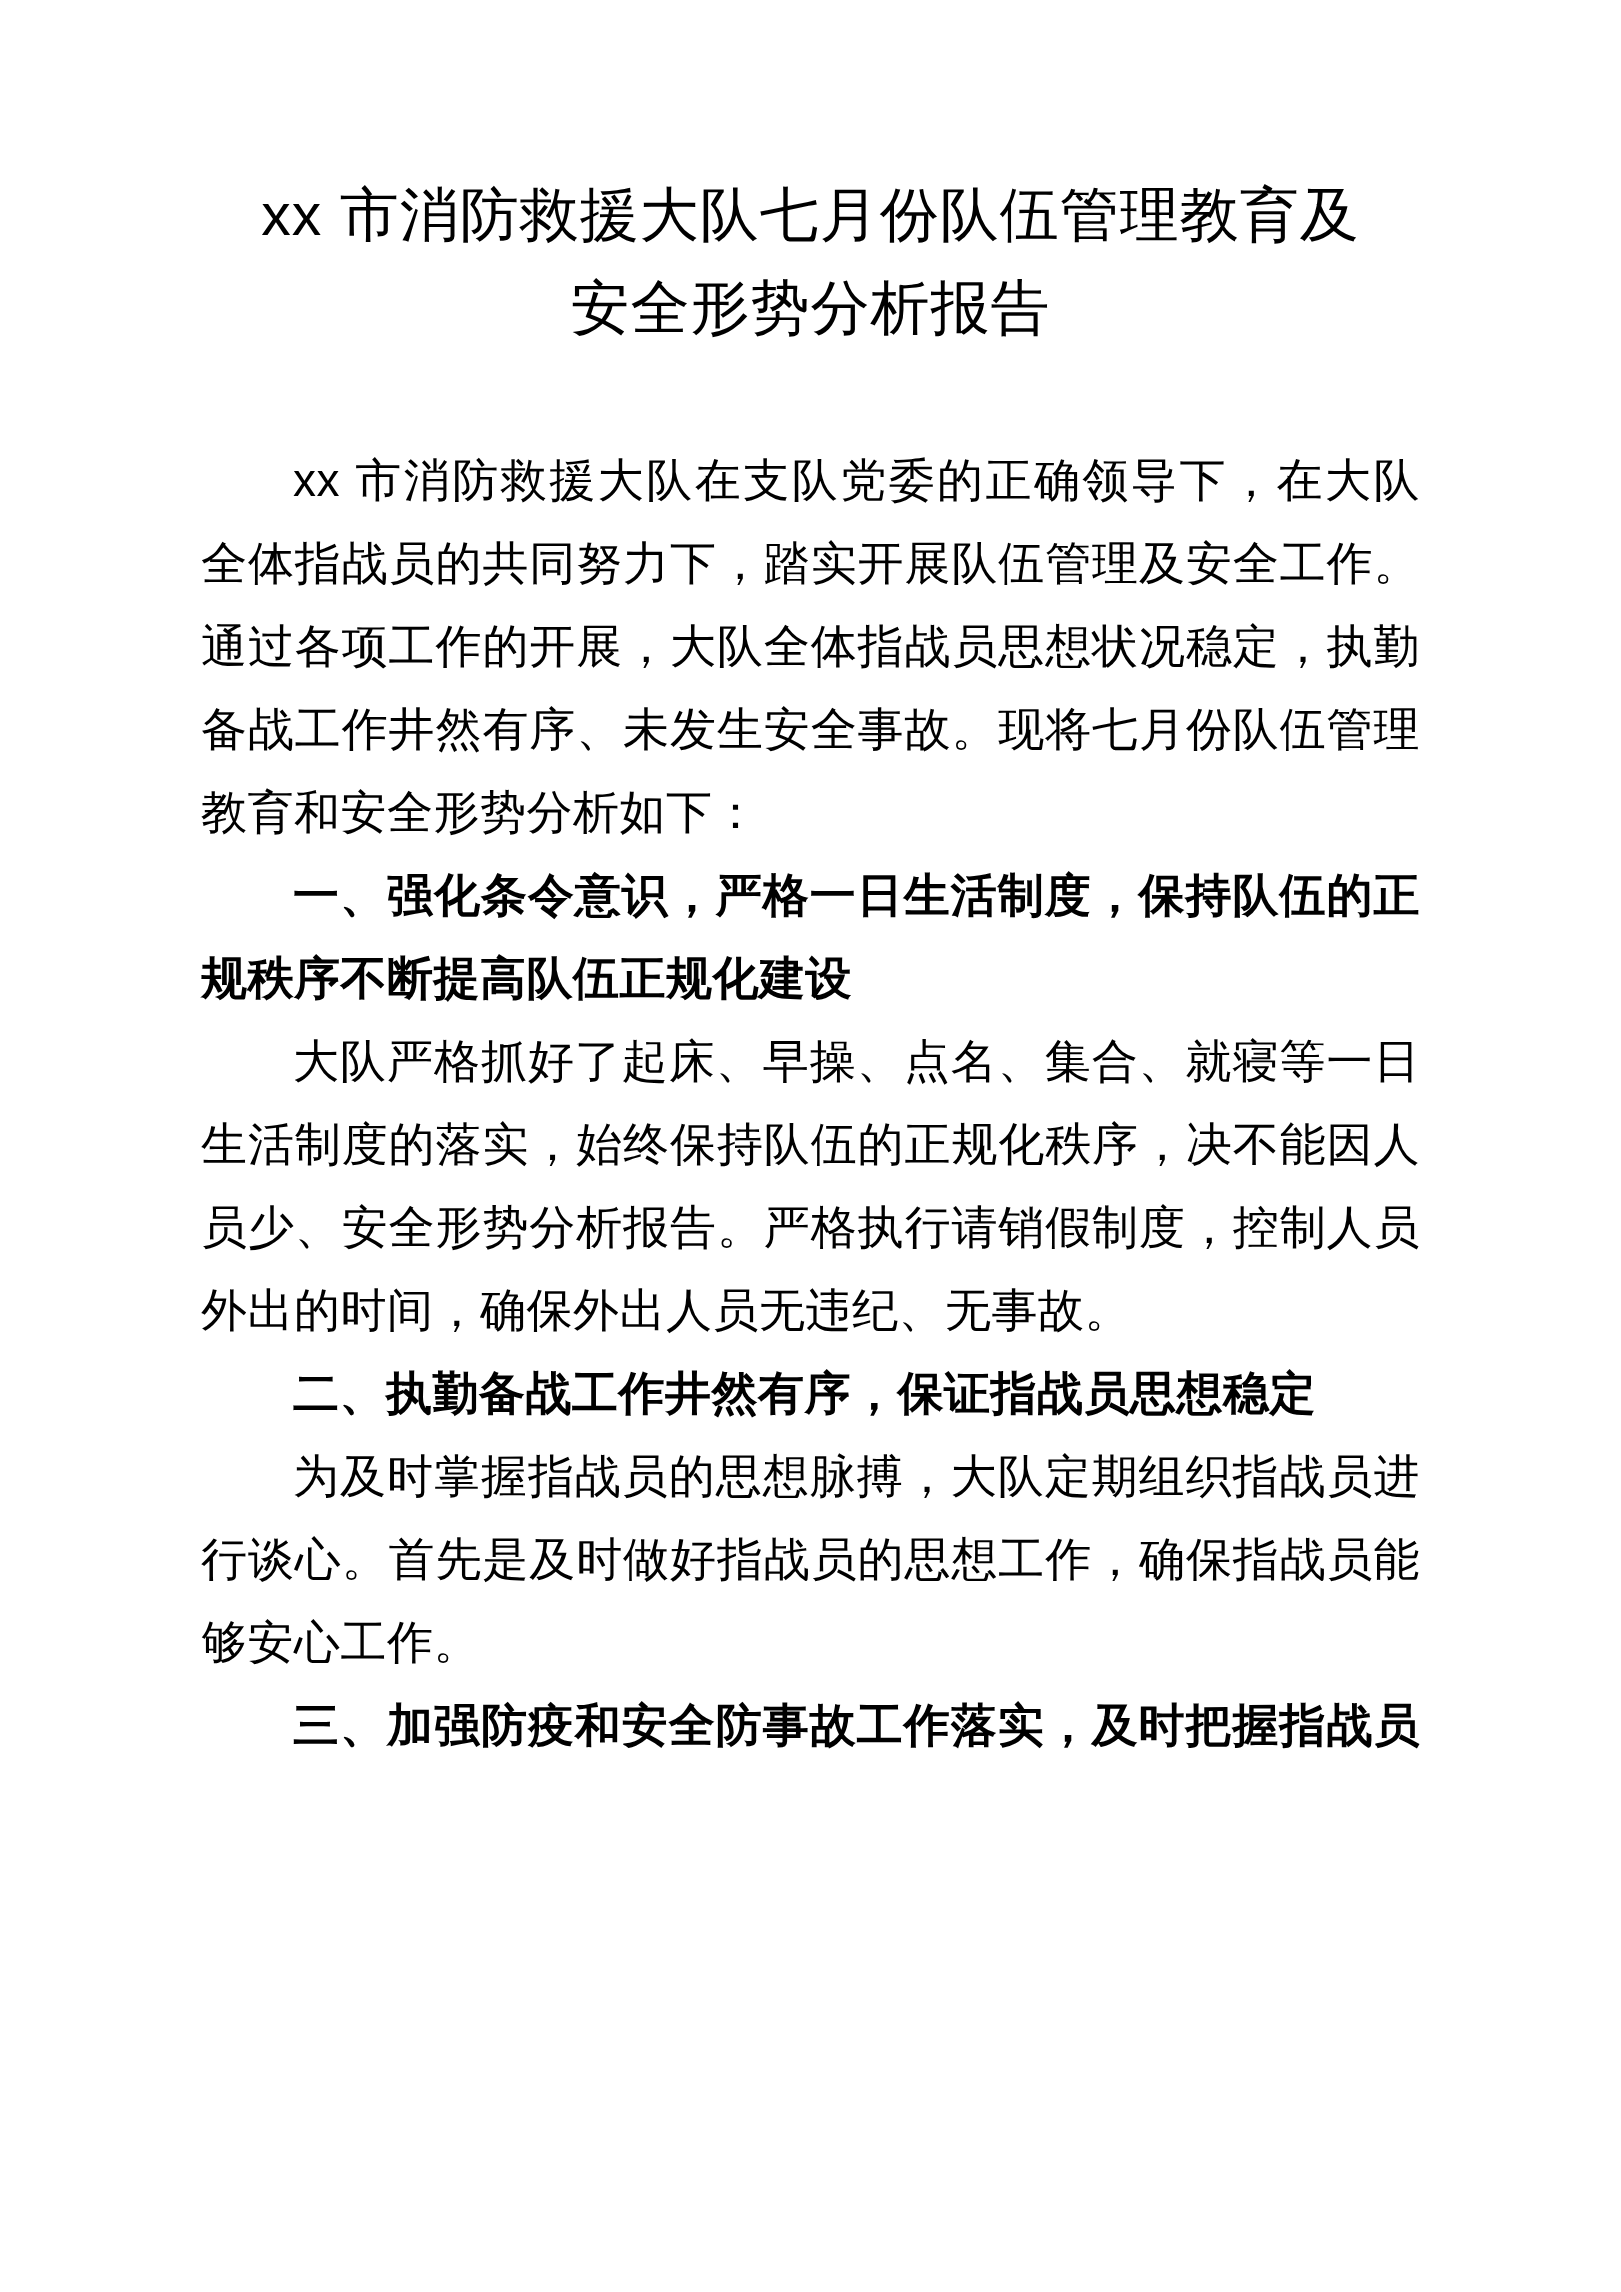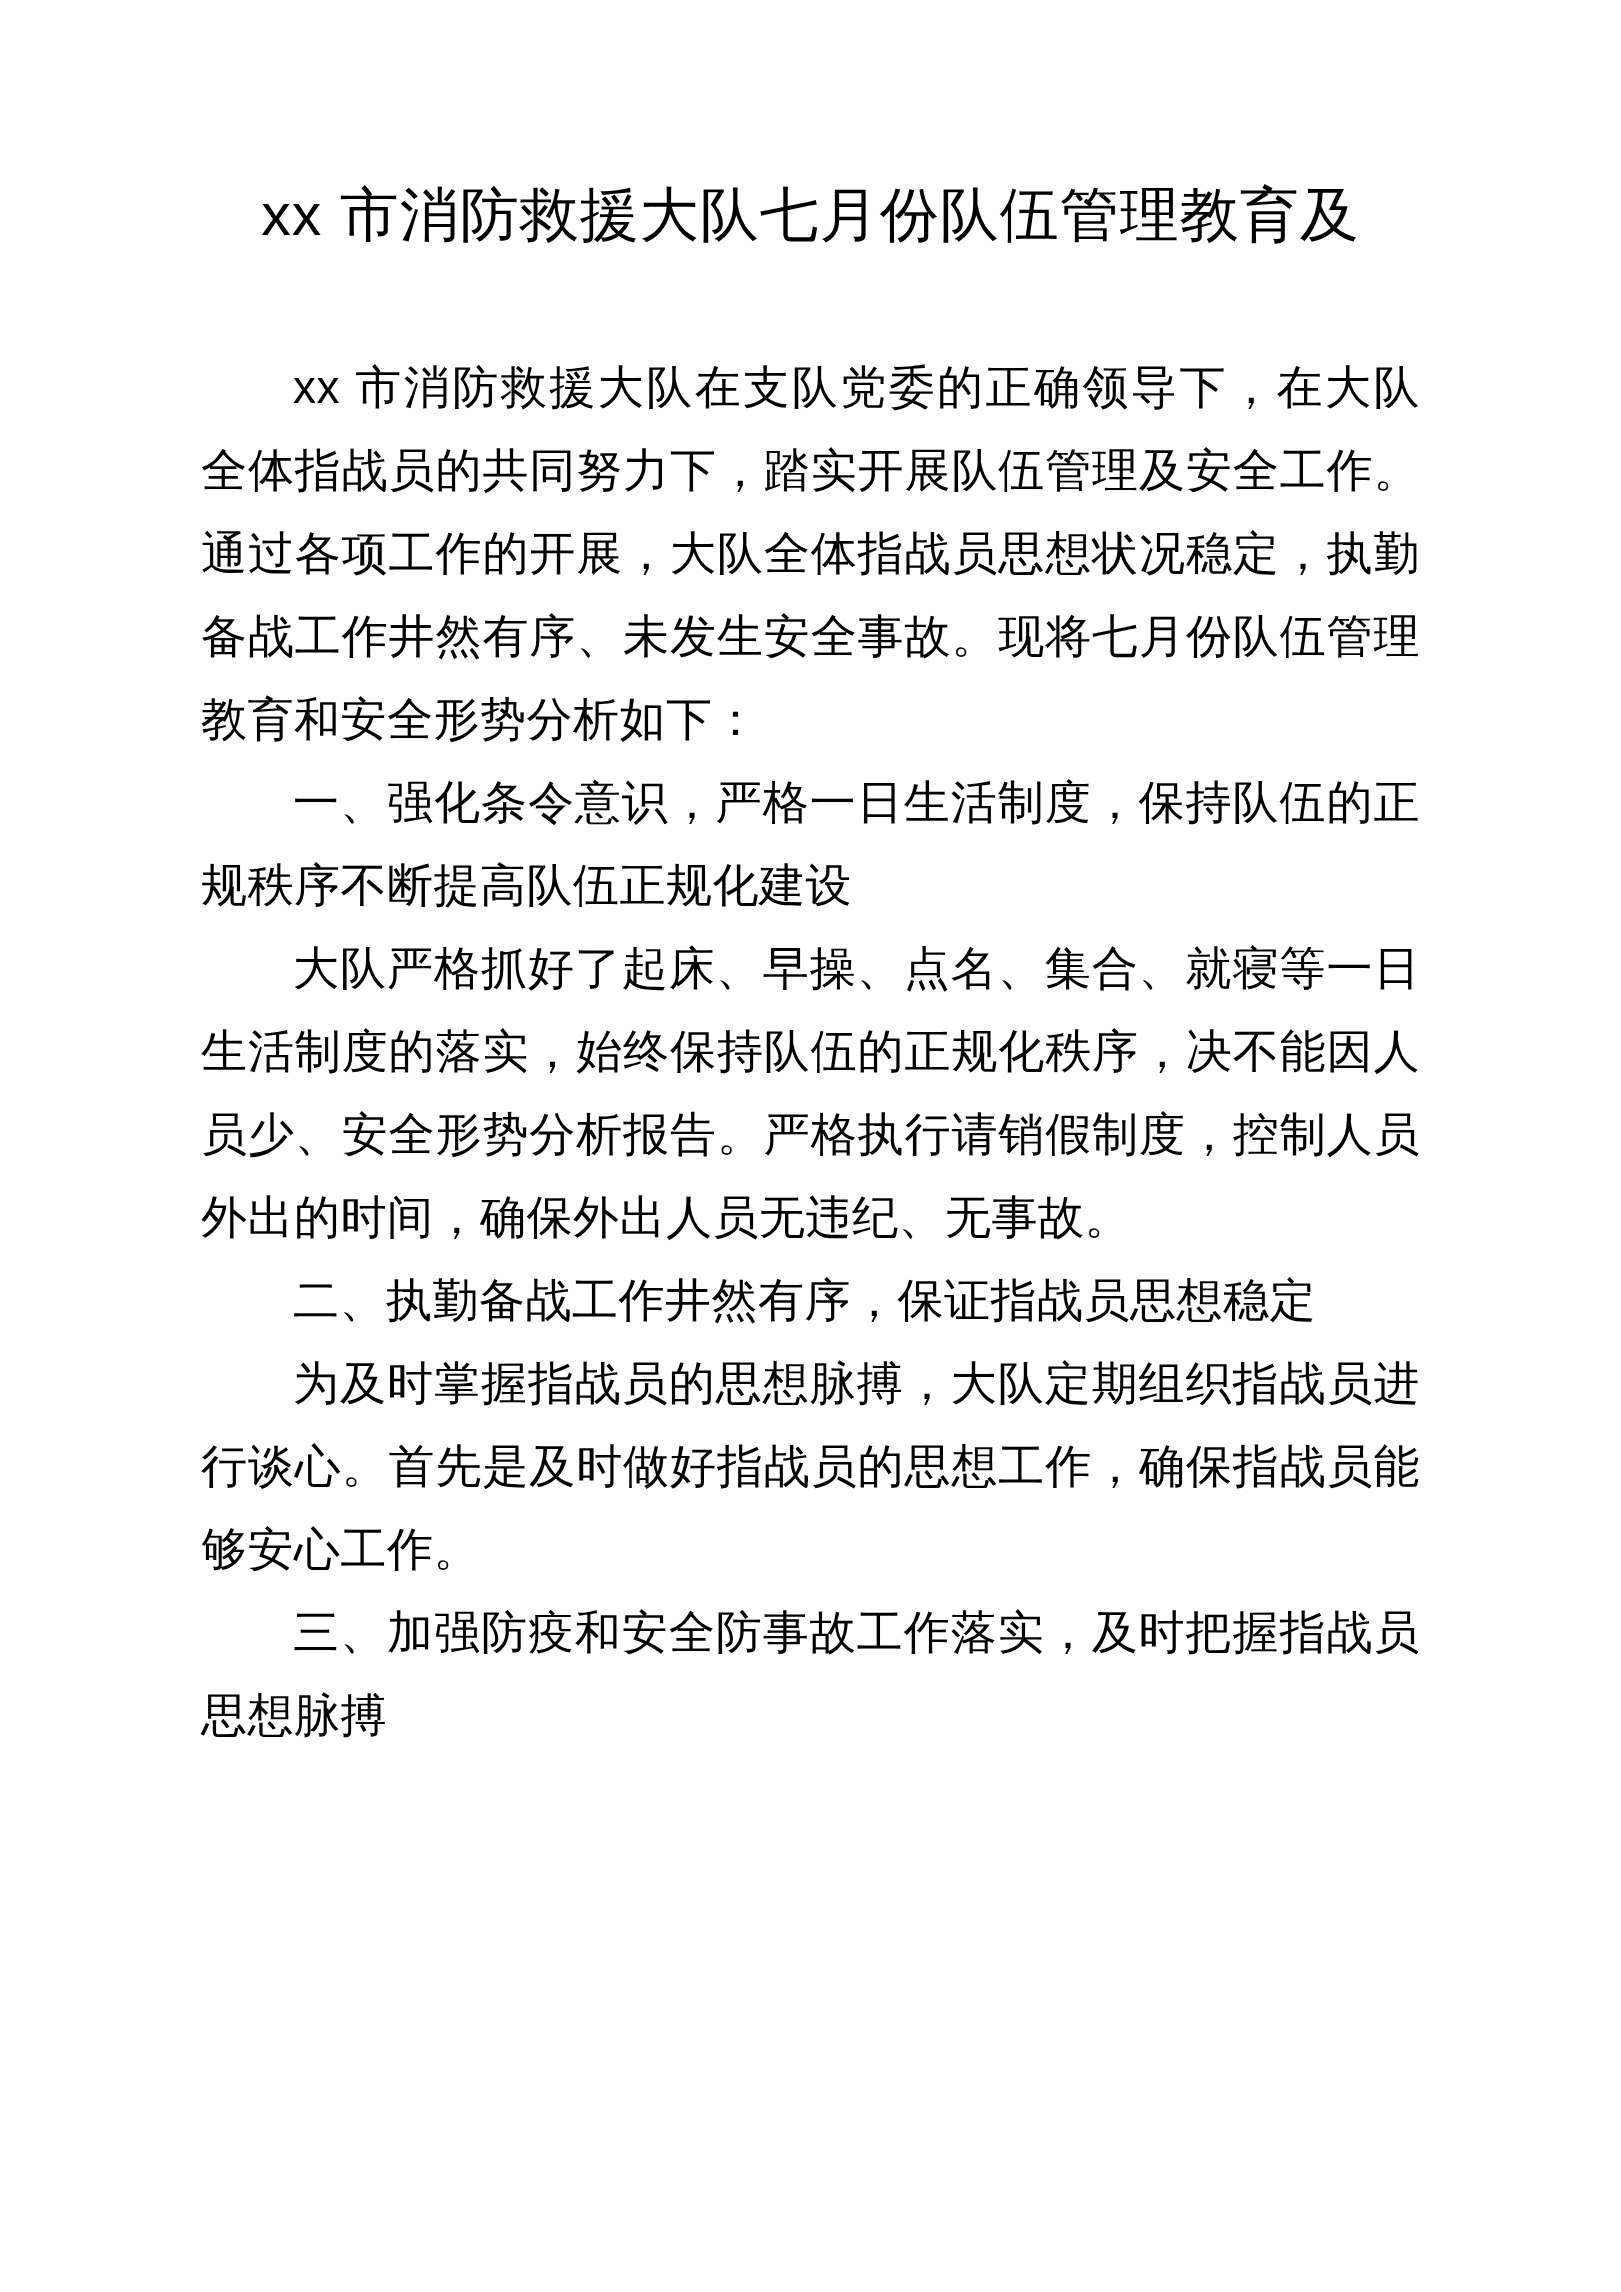--- a/index.html
+++ b/index.html
@@ -32,32 +32,33 @@
   }
   .doc-body p {
     margin: 0;
     font-size: 46px;
     line-height: 83px;
     text-align: justify;
     text-indent: 2em;
     letter-spacing: 0.5px;
   }
   .doc-body p.heading {
-    font-weight: 400;
+    font-weight: 700;
   }
   .doc-body p.body {
     font-weight: 400;
   }
 </style>
 </head>
 <body>
 
 <div class="page">
   <h1 class="doc-title">
     <span class="title-line">xx 市消防救援大队七月份队伍管理教育及</span>
+    <span class="title-line">安全形势分析报告</span>
   </h1>
   <div class="doc-body">
       <p class="body">xx 市消防救援大队在支队党委的正确领导下，在大队全体指战员的共同努力下，踏实开展队伍管理及安全工作。通过各项工作的开展，大队全体指战员思想状况稳定，执勤备战工作井然有序、未发生安全事故。现将七月份队伍管理教育和安全形势分析如下：</p>
       <p class="heading">一、强化条令意识，严格一日生活制度，保持队伍的正规秩序不断提高队伍正规化建设</p>
       <p class="body">大队严格抓好了起床、早操、点名、集合、就寝等一日生活制度的落实，始终保持队伍的正规化秩序，决不能因人员少、安全形势分析报告。严格执行请销假制度，控制人员外出的时间，确保外出人员无违纪、无事故。</p>
       <p class="heading">二、执勤备战工作井然有序，保证指战员思想稳定</p>
       <p class="body">为及时掌握指战员的思想脉搏，大队定期组织指战员进行谈心。首先是及时做好指战员的思想工作，确保指战员能够安心工作。</p>
       <p class="heading">三、加强防疫和安全防事故工作落实，及时把握指战员思想脉搏</p>
     </div>
 </div>

